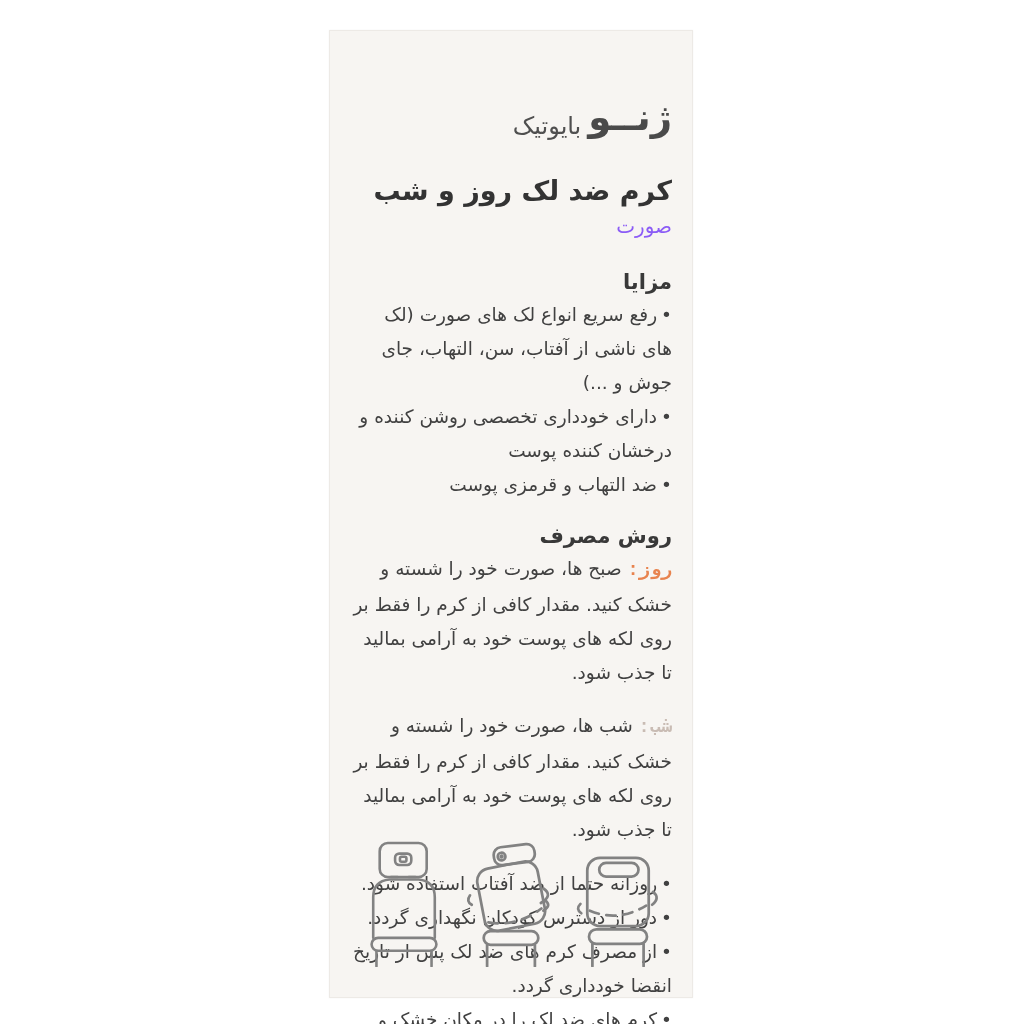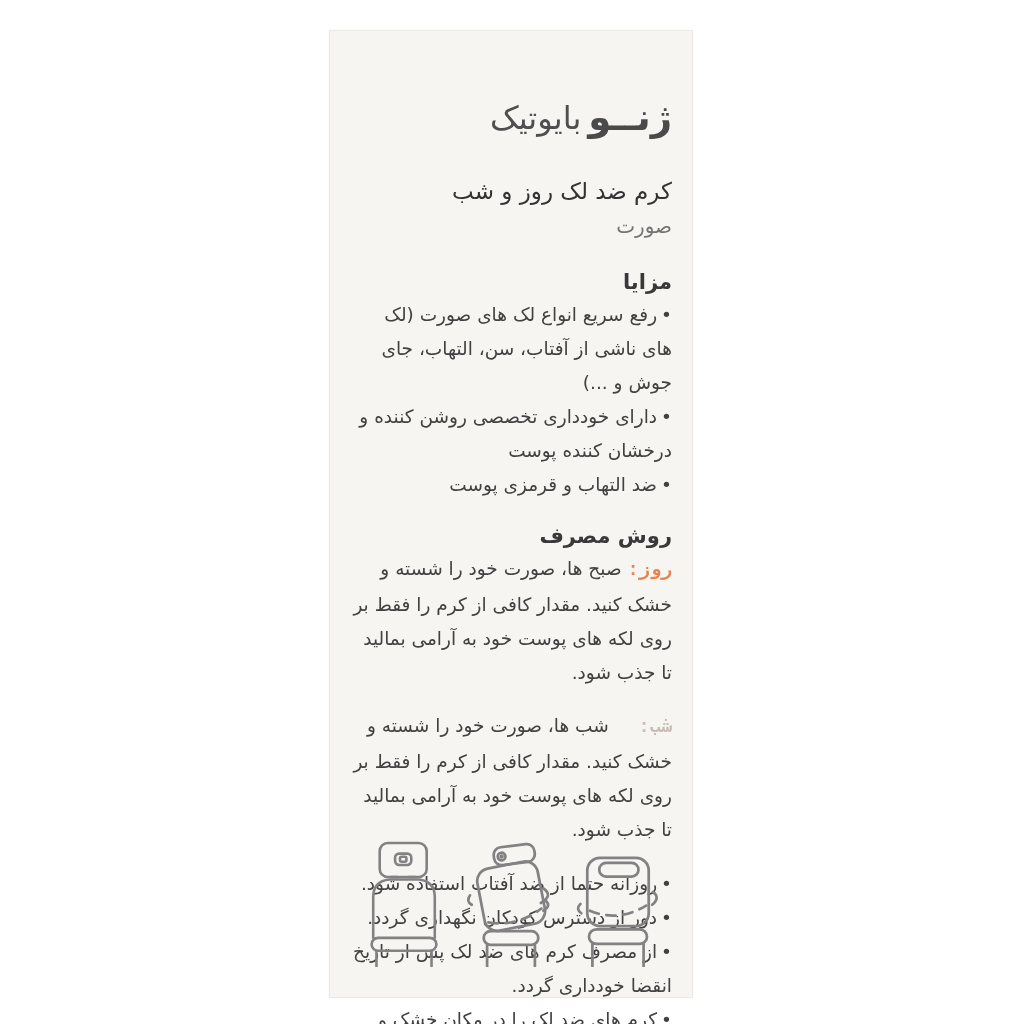--- a/index.html
+++ b/index.html
@@ -38,40 +38,40 @@
     margin-bottom:0;
   }
   .logo-primary{
     font-size:37px;
     font-weight:700;
     color:#4a4a4a;
     letter-spacing:-1px;
     line-height:60px;
   }
   .logo-secondary{
-    font-size:32px;
+    font-size:24px;
     font-weight:400;
     color:#4f4f4f;
     position:relative;
-    top:0;
+    top:8px;
   }
 
   
   .title{
     margin-top:24px;
-    font-size:23px;
-    font-weight:400;
+    font-size:27px;
+    font-weight:700;
     color:#333333;
     line-height:36px;
   }
   .subtitle{
     margin-top:3px;
     font-size:20px;
     font-weight:400;
-    color:#737373;
+    color:#8b5cf6;
     line-height:28px;
   }
 
   
   .section-heading{
     font-size:21px;
     font-weight:700;
     color:#393939;
     line-height:28px;
   }
@@ -140,21 +140,21 @@
         </div>
       </div>
 
       <div class="section-heading usage-heading">روش مصرف</div>
 
       <div class="body-text usage-par">
         <span class="usage-label" style="color: rgb(232, 131, 78);">روز:</span><span> صبح ها، صورت خود را شسته و خشک کنید. مقدار کافی از کرم را فقط بر روی لکه های پوست خود به آرامی بمالید تا جذب شود.</span>
       </div>
 
       <div class="body-text usage-par">
-        <span class="usage-label" style="color: rgb(201, 188, 180); margin-left: 24px;">شب:</span><span> شب ها، صورت خود را شسته و خشک کنید. مقدار کافی از کرم را فقط بر روی لکه های پوست خود به آرامی بمالید تا جذب شود.</span>
+        <span class="usage-label" style="color: rgb(201, 188, 180);">شب:</span><span> شب ها، صورت خود را شسته و خشک کنید. مقدار کافی از کرم را فقط بر روی لکه های پوست خود به آرامی بمالید تا جذب شود.</span>
       </div>
 
       <div class="warnings-list">
         <div class="li">
           <span class="bullet">•</span><span>روزانه حتما از ضد آفتاب استفاده شود.</span>
         </div>
         <div class="li">
           <span class="bullet">•</span><span>دور از دسترس کودکان نگهداری گردد.</span>
         </div>
         <div class="li">

